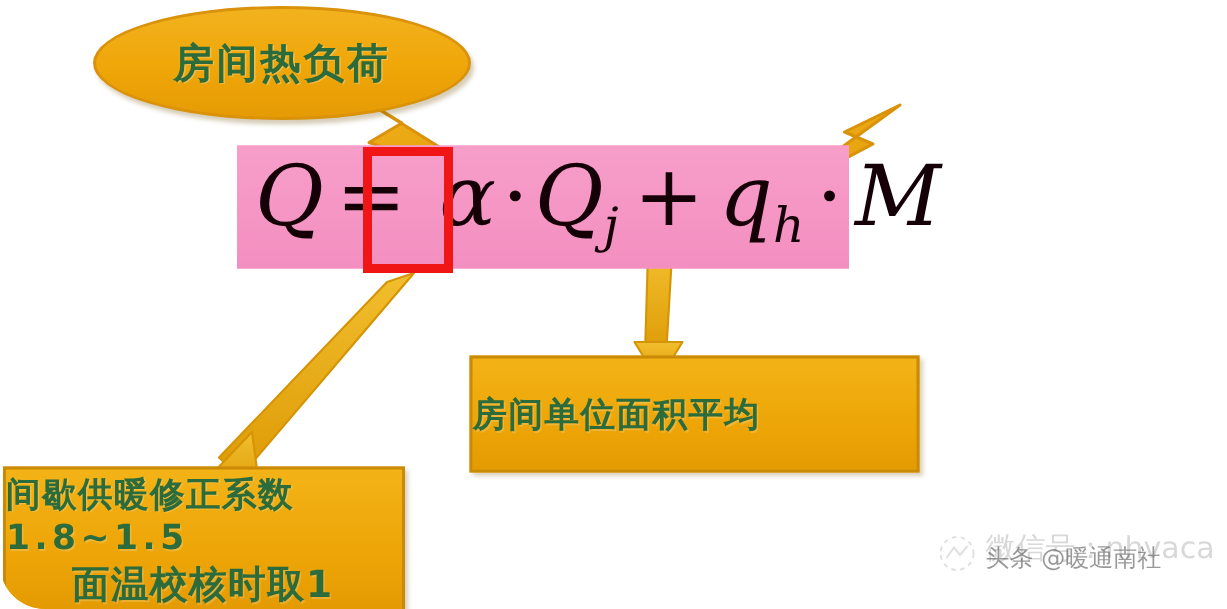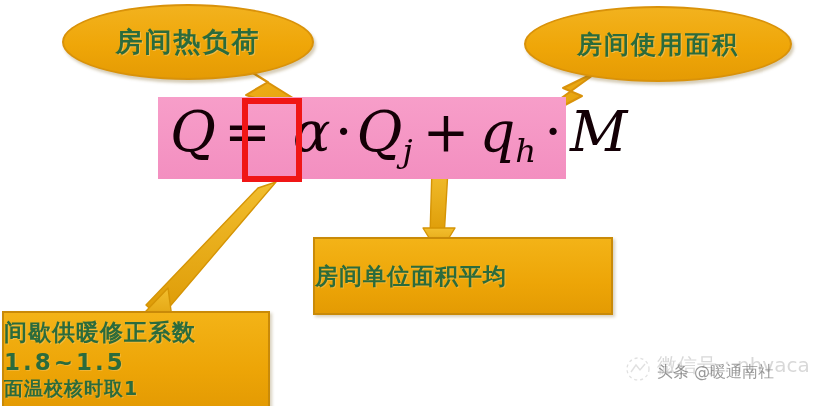--- a/index.html
+++ b/index.html
@@ -9,20 +9,21 @@
   }
   body {
     font-family: "DejaVu Sans", "Liberation Sans", sans-serif;
   }
   #canvas {
     position: relative;
     width: 818px;
     height: 406px;
     background: #ffffff;
     overflow: hidden;
+    border-radius: 30px;
   }
 
   
   .bubble {
     position: absolute;
     border-radius: 50%;
     background: #F0A90C;
     background-image: linear-gradient(180deg, #F2B21E 0%, #EFA608 55%, #E59B04 100%);
     border: 2px solid #D9920A;
     display: flex;
@@ -161,41 +162,38 @@
     <g>
       <polygon points="432,168 448,170 444,238 430,236" fill="url(#arrowGrad)" stroke="#D59405" stroke-width="1.4" stroke-linejoin="round"></polygon>
       <polygon points="423,228 455,228 439,254" fill="url(#arrowGrad)" stroke="#D59405" stroke-width="1.4" stroke-linejoin="round"></polygon>
     </g>
   </svg>
 
   <div class="bubble" style="left:62px; top:4px; width:252px; height:76px;">
     <span class="bubble-text" style="font-size:27px;">房间热负荷</span>
   </div>
 
-  <div class="bubble" style="left:524px; top:6px; width:268px; height:76px;">
-    <span class="bubble-text" style="font-size:25px;">房间使用面积</span>
-  </div>
 
   <div id="formula-band" style="left:158px; top:97px; width:408px; height:82px;">
   </div>
 
   <div id="formula-text" style="left:170px; top:104px; font-size:56px;">
     <span>Q</span><span class="op" style="margin:0 8px;">=</span><span style="margin-left:14px;">α</span><span class="op" style="margin:0 4px;">·</span><span><span>Q</span><sub>j</sub></span><span class="op" style="margin:0 10px;">+</span><span><span>q</span><sub>h</sub></span><span class="op" style="margin:0 8px;">·</span><span>M</span>
   </div>
 
   <div id="alpha-highlight" style="left:242px; top:98px; width:60px; height:84px;"></div>
 
   <div class="note-box" style="left:313px; top:237px; width:300px; height:78px;">
     <div class="note-line" style="font-size:23px;">房间单位面积平均</div>
   </div>
 
   <div class="note-box" style="left:2px; top:311px; width:268px; height:97px;">
     <div class="note-line" style="font-size:23px;">间歇供暖修正系数</div>
     <div class="note-line" style="font-size:23px; letter-spacing:3px; margin-top:1px;">1.8~1.5</div>
-    <div class="note-line" style="font-size:19px; margin-top:1px;">面温校核时取1</div>
+    <div class="note-line" style="font-size:25px; margin-top:1px;margin-left:44px;">面温校核时取1</div>
   </div>
 
   <div id="watermark" style="left:625px; top:352px;">
     <svg id="wm-logo" viewBox="0 0 26 26" xmlns="http://www.w3.org/2000/svg">
       <circle cx="13" cy="13" r="11" fill="none" stroke="#9a9a9a" stroke-width="1.3" stroke-dasharray="3 3"></circle>
       <path d="M6 16 L11 9 L15 14 L20 8" fill="none" stroke="#9a9a9a" stroke-width="1.4"></path>
     </svg>
     <div id="wm-stack">
       <div id="wm-faint">微信号：nhvaca</div>
       <div id="wm-main">头条 @暖通南社</div>

